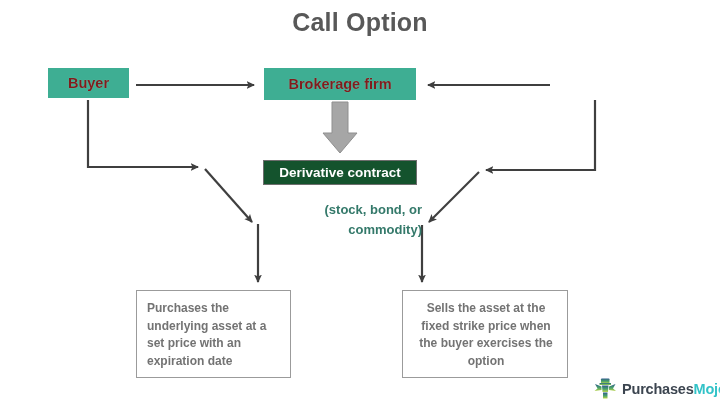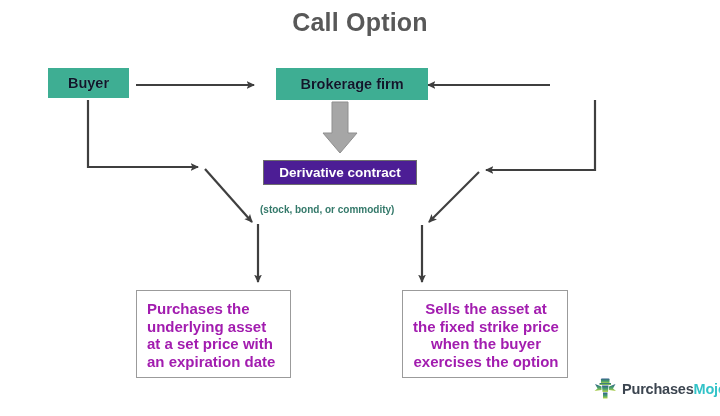--- a/index.html
+++ b/index.html
@@ -28,72 +28,72 @@
     text-align: center;
     font-size: 25px;
     font-weight: bold;
     color: #585858;
     letter-spacing: 0.2px;
   }
   
   .teal-box {
     position: absolute;
     background: #3eae93;
-    color: #0f172a;
+    color: #7f1d1d;
     font-size: 14.5px;
     font-weight: bold;
     display: flex;
     align-items: center;
     justify-content: center;
     box-sizing: border-box;
     text-shadow: 0 0 1px rgba(255,255,255,0.35);
   }
   #box-buyer   { left: 48px;  top: 68px;  width: 81px;  height: 30px; }
-  #box-broker  { left: 264px; top: 68px;  width: 152px; height: 32px; margin-left: 12px; }
+  #box-broker  { left: 264px; top: 68px;  width: 152px; height: 32px; }
   #box-seller  { left: 558px; top: 68px;  width: 76px;  height: 30px; }
 
   
   #box-derivative {
     position: absolute;
     left: 263px;
     top: 160px;
     width: 154px;
     height: 25px;
-    background: #4c1d95;
+    background: #14532d;
     color: #ffffff;
     font-size: 13.5px;
     font-weight: bold;
     display: flex;
     align-items: center;
     justify-content: center;
     box-sizing: border-box;
     border: 1px solid #6d6d6d;
   }
   
   #underlying-note {
     position: absolute;
     left: 260px;
     top: 200px;
     width: 162px;
-    text-align: left;
-    font-size: 10px;
+    text-align: right;
+    font-size: 13px;
     font-weight: bold;
     color: #34796a;
     line-height: 20px;
   }
   
   .outcome-box {
     position: absolute;
     background: #ffffff;
     border: 1.5px solid #9b9b9b;
     box-sizing: border-box;
     padding: 9px 8px 8px 10px;
-    font-size: 15px;
+    font-size: 12px;
     font-weight: bold;
-    color: #a21caf;
+    color: #737373;
     line-height: 17.5px;
   }
   #box-outcome-buyer  { left: 136px; top: 290px; width: 155px; height: 88px; }
   #box-outcome-seller { left: 402px; top: 290px; width: 166px; height: 88px; text-align: center; }
 
   
   #arrow-layer {
     position: absolute;
     left: 0;
     top: 0;

